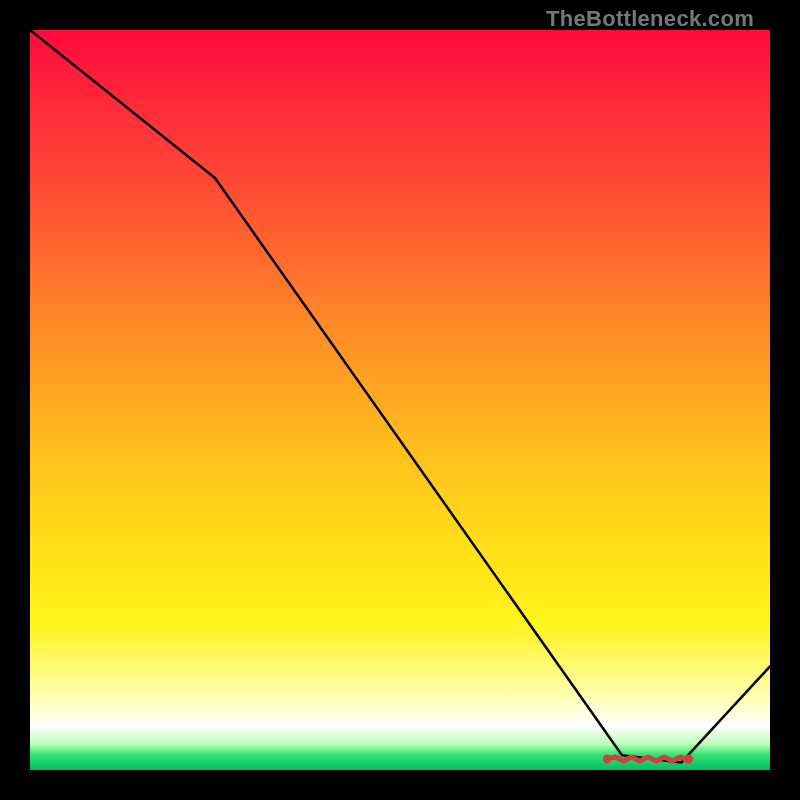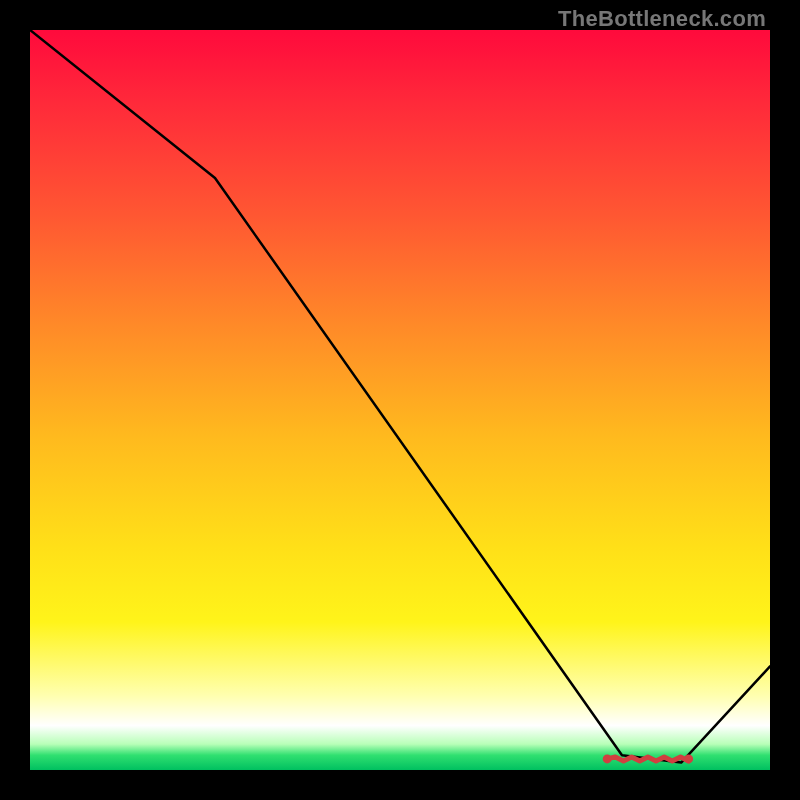--- a/index.html
+++ b/index.html
@@ -42,21 +42,21 @@
       #ffffb0 90%,
       #ffffff 94%,
       #b8ffb8 96.5%,
       #30e070 98%,
       #00c060 100%
     );
   }
   .watermark {
     position: absolute;
     top: 6px;
-    right: 34px;
+    right: 46px;
     font-size: 22px;
     font-weight: 600;
     color: #777;
     letter-spacing: 0.3px;
   }
   svg.overlay {
     position: absolute;
     top: 30px;
     left: 30px;
     width: 740px;

